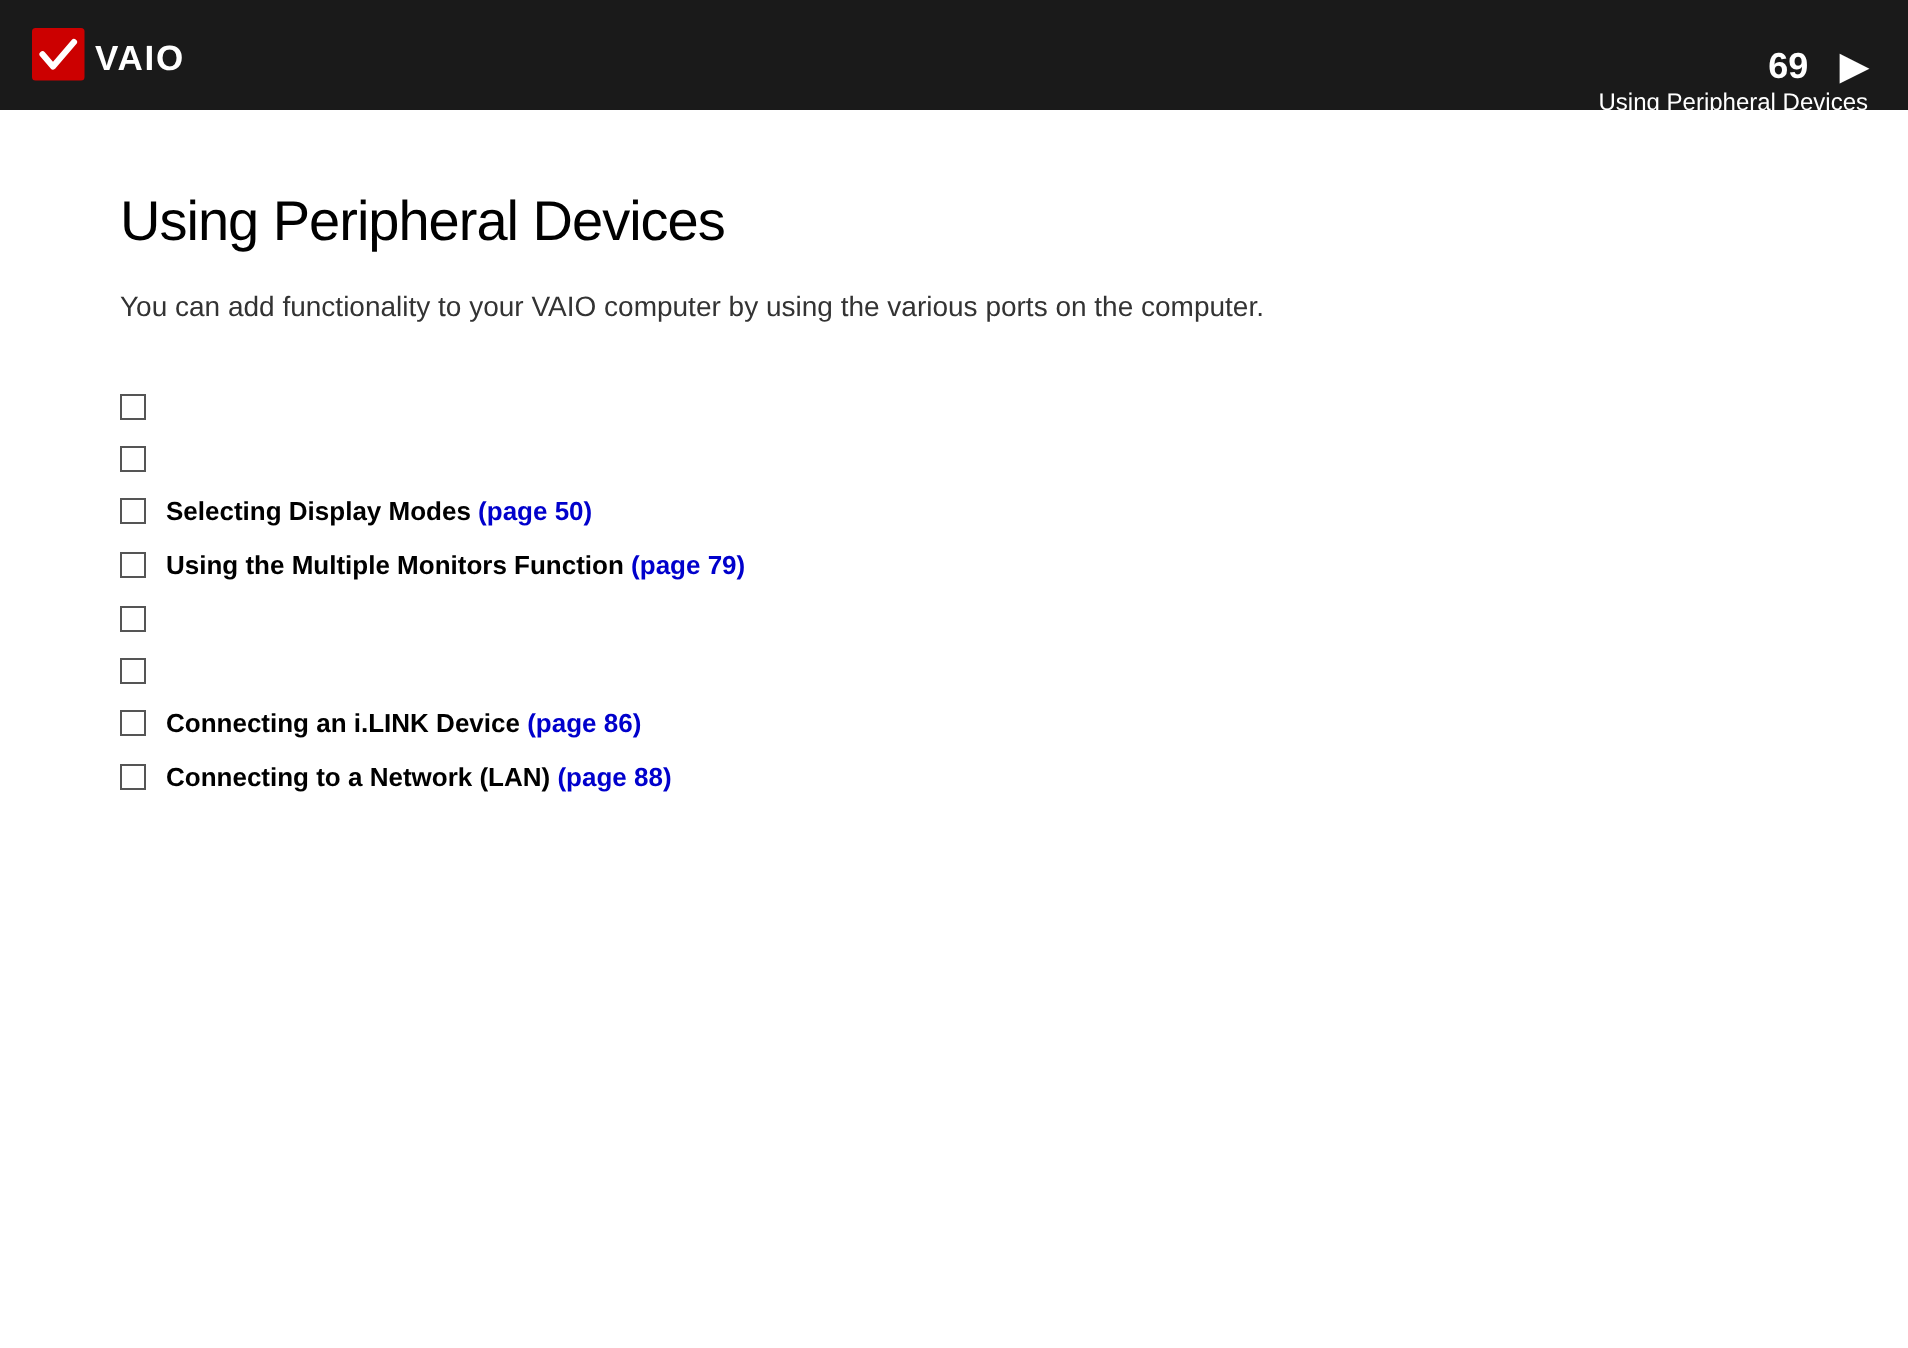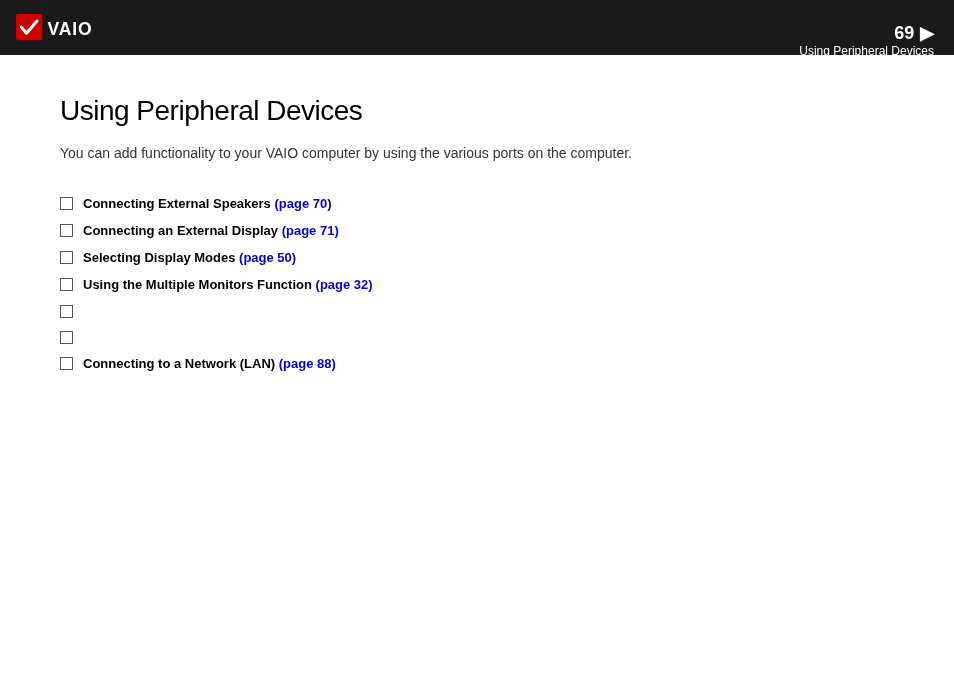--- a/index.html
+++ b/index.html
@@ -57,21 +57,21 @@
     .header-right-group {
       display: flex;
       flex-direction: column;
       align-items: flex-end;
       gap: 0;
     }
 
     .header-top-row {
       display: flex;
       align-items: center;
-      gap: 6px;
+      gap: 16px;
       margin-top: 25px;
     }
 
     
     .content {
       padding: 40px 60px 40px 60px;
     }
 
     .page-title {
       font-size: 28px;
@@ -147,48 +147,48 @@
   </div>
 </div>
 
 <div class="content">
   <h1 class="page-title">Using Peripheral Devices</h1>
   <p class="page-subtitle">You can add functionality to your VAIO computer by using the various ports on the computer.</p>
 
   <ul class="toc-list">
     <li>
       <span class="toc-checkbox"></span>
-      <span>
-        <span class="toc-item-text">Connecting External Speakers </span><a href="#" class="toc-item-link">(page 70)</a>
-      </span>
     </li>
     <li>
       <span class="toc-checkbox"></span>
-      <span>
-        <span class="toc-item-text">Connecting an External Display </span><a href="#" class="toc-item-link">(page 71)</a>
-      </span>
     </li>
     <li>
       <span class="toc-checkbox"></span>
       <span>
         <span class="toc-item-text">Selecting Display Modes </span><a href="#" class="toc-item-link">(page 50)</a>
       </span>
     </li>
     <li>
       <span class="toc-checkbox"></span>
       <span>
-        <span class="toc-item-text">Using the Multiple Monitors Function </span><a href="#" class="toc-item-link">(page 32)</a>
+        <span class="toc-item-text">Using the Multiple Monitors Function </span><a href="#" class="toc-item-link">(page 79)</a>
       </span>
     </li>
     <li>
       <span class="toc-checkbox"></span>
     </li>
     <li>
       <span class="toc-checkbox"></span>
     </li>
     <li>
       <span class="toc-checkbox"></span>
       <span>
+        <span class="toc-item-text">Connecting an i.LINK Device </span><a href="#" class="toc-item-link">(page 86)</a>
+      </span>
+    </li>
+    <li>
+      <span class="toc-checkbox"></span>
+      <span>
         <span class="toc-item-text">Connecting to a Network (LAN) </span><a href="#" class="toc-item-link">(page 88)</a>
       </span>
     </li>
   </ul>
 </div>
 
 </body></html>

